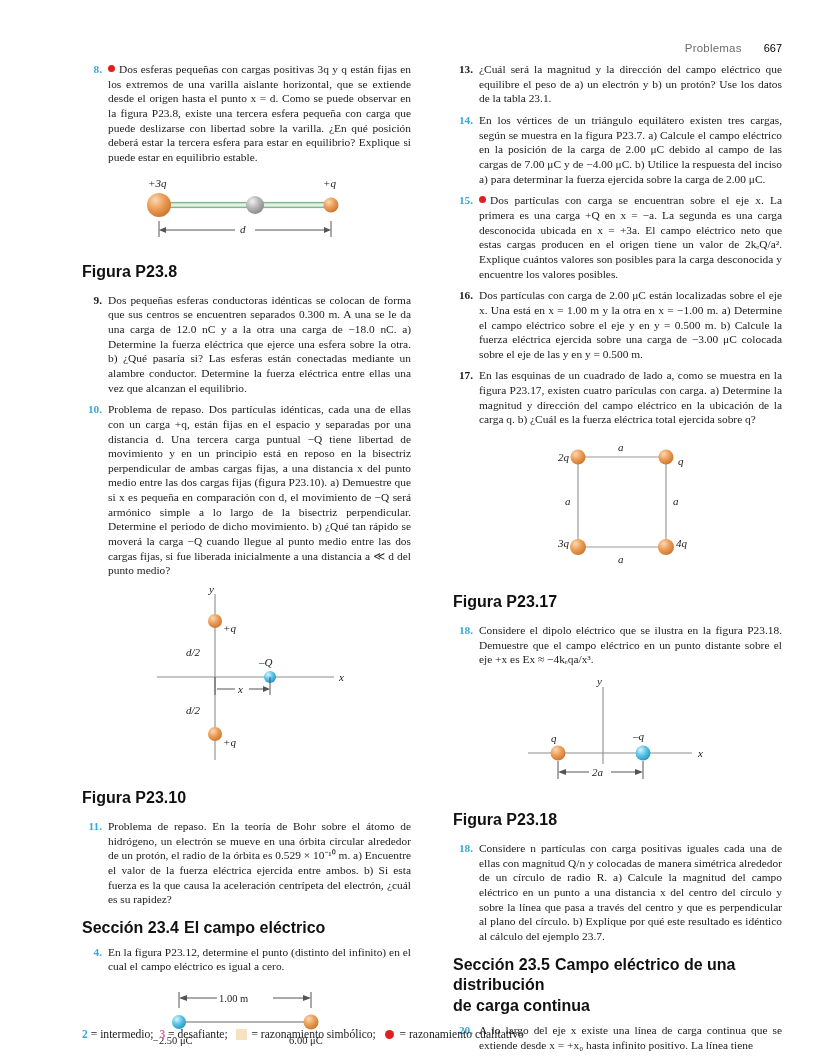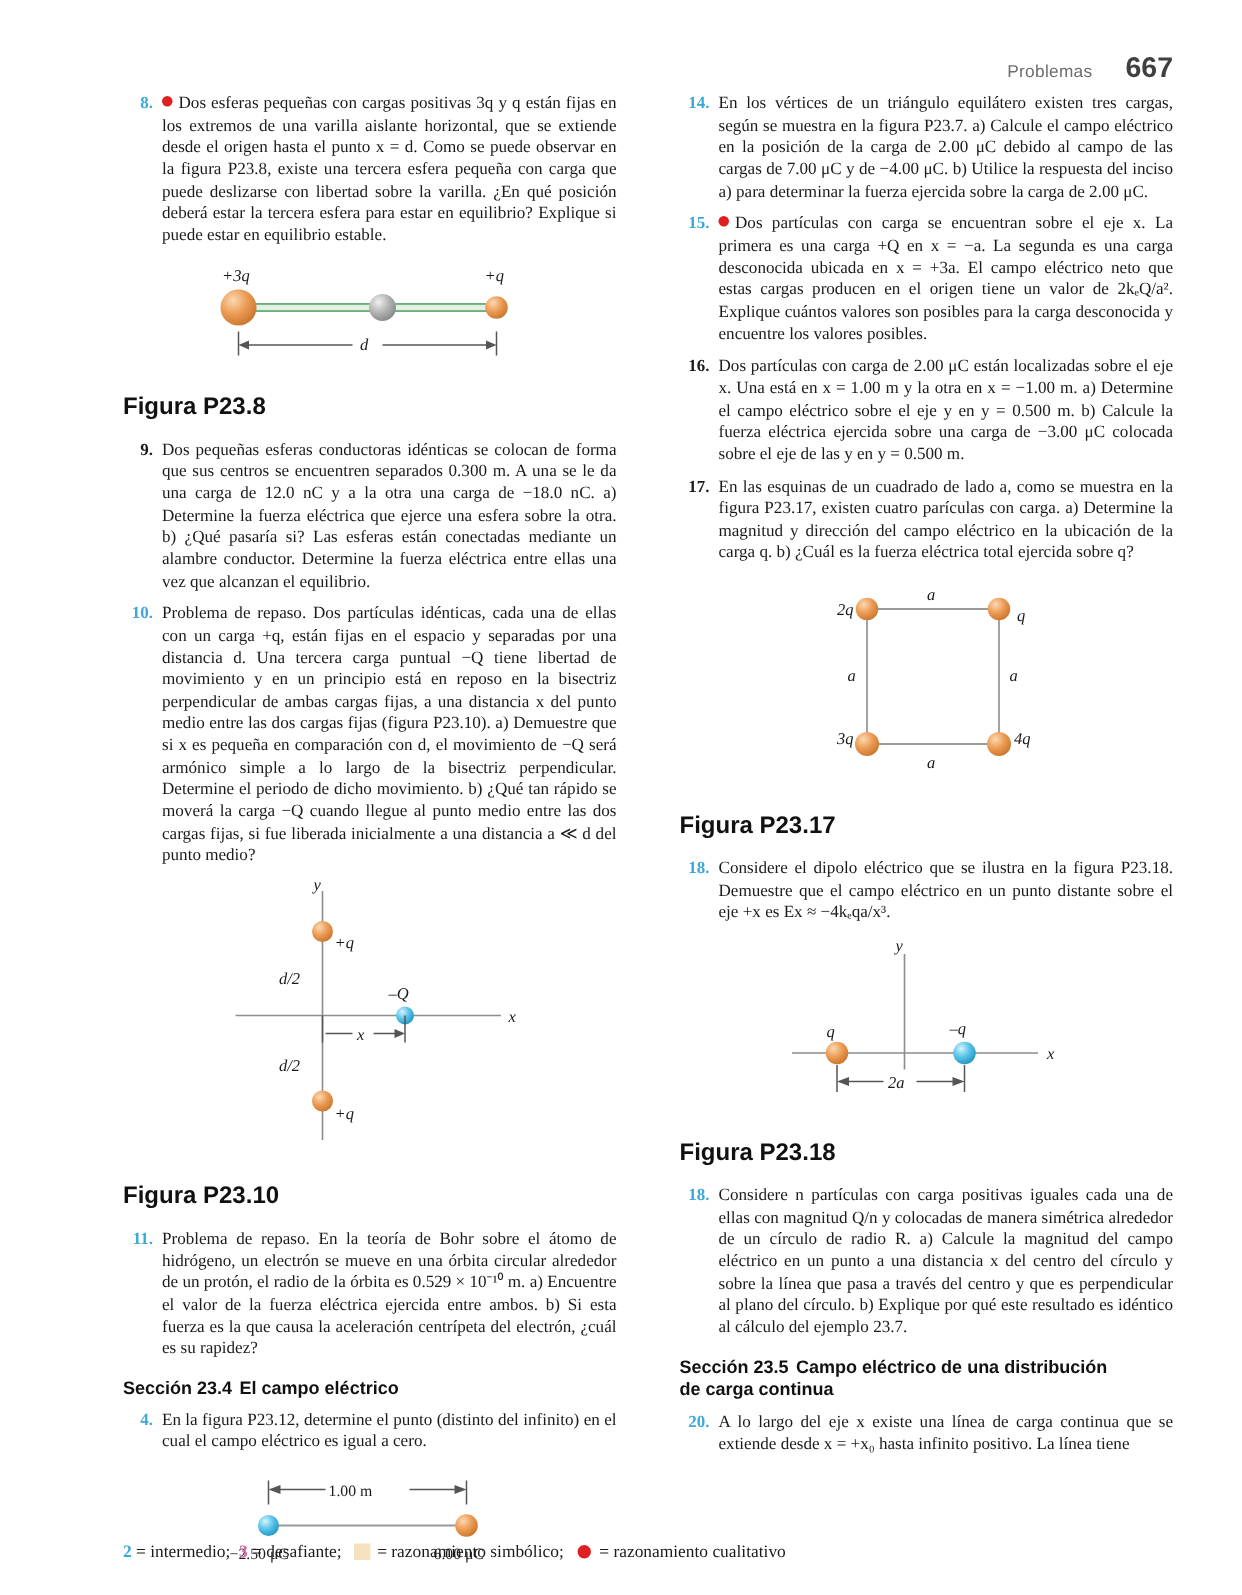--- a/index.html
+++ b/index.html
@@ -17,21 +17,21 @@
   .header {
     position:absolute; top:26px; right:46px;
     display:flex; align-items:baseline; gap:22px;
   }
   .header .hdr-label {
     font-family:"Liberation Sans", sans-serif;
     font-size:11.5px; color:#6d6d6d; letter-spacing:.2px;margin-top:16px;
   }
   .header .hdr-page {
     font-family:"Liberation Sans", sans-serif;
-    font-size:19px; font-weight:bold; color:#404040;
+    font-size:11px; font-weight:normal; color:#000000;
   }
 
   
   .columns {
     position:absolute; top:62px; left:82px;
     width:700px; height:930px;
     display:flex; gap:42px;
   }
   .col { width:329px; position:relative; }
 
@@ -49,21 +49,21 @@
   .num-blue  { color:#3aa8d8; }
   .prob-body { flex:1; text-align:justify; text-justify:inter-word; hyphens:auto; }
   .bullet-red {
     display:inline-block; width:7px; height:7px; border-radius:50%;
     background:#e02020; vertical-align:1px; margin-right:4px;
   }
 
   
   .section-head {
     font-family:"Liberation Sans", sans-serif;
-    font-weight:bold; font-size:12px; color:#111;
+    font-weight:bold; font-size:16px; color:#111;
     margin:11px 0 6px 0; line-height:1.3;
   }
   .section-head .sec-num { margin-right:5px; }
 
   
   .figure { margin:10px 0 12px 0; text-align:left; }
   .figcap {
     font-family:"Liberation Sans", sans-serif;
     font-weight:bold; font-size:16px; color:#111;
     margin-top:16px;
@@ -231,20 +231,24 @@
           <text class="lbl-up" x="14" y="60">−2.50 μC</text>
           <text class="lbl-up" x="150" y="60">6.00 μC</text>
         </svg>
         <div class="figcap">Campo P23.12</div>
       </div>
 
     </div>
 
     <div class="col">
 
+      <div class="prob">
+        <div class="prob-num num-black">13.</div>
+        <div class="prob-body">¿Cuál será la magnitud y la dirección del campo eléctrico que equilibre el peso de a) un electrón y b) un protón? Use los datos de la tabla 23.1.</div>
+      </div>
 
       <div class="prob">
         <div class="prob-num num-blue">14.</div>
         <div class="prob-body">En los vértices de un triángulo equilátero existen tres cargas, según se muestra en la figura P23.7. a) Calcule el campo eléctrico en la posición de la carga de 2.00 μC debido al campo de las cargas de 7.00 μC y de −4.00 μC. b) Utilice la respuesta del inciso a) para determinar la fuerza ejercida sobre la carga de 2.00 μC.</div>
       </div>
 
       <div class="prob">
         <div class="prob-num num-blue">15.</div>
         <div class="prob-body">
           <span class="bullet-red"></span><span>Dos partículas con carga se encuentran sobre el eje x. La primera es una carga +Q en x = −a. La segunda es una carga desconocida ubicada en x = +3a. El campo eléctrico neto que estas cargas producen en el origen tiene un valor de 2kₑQ/a². Explique cuántos valores son posibles para la carga desconocida y encuentre los valores posibles.</span>

